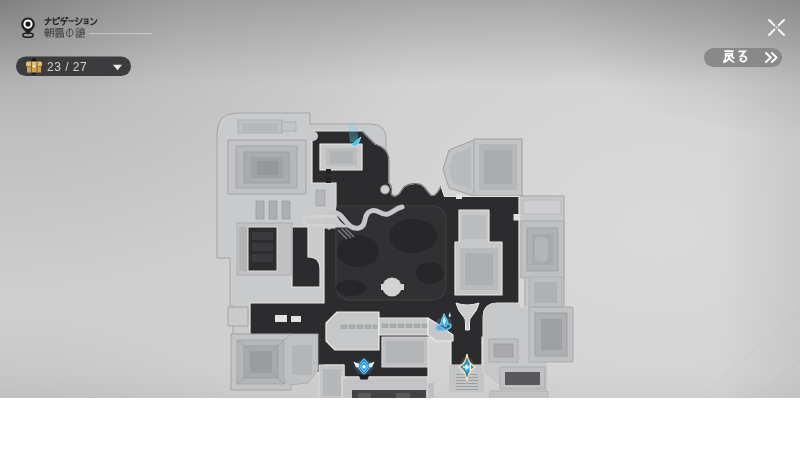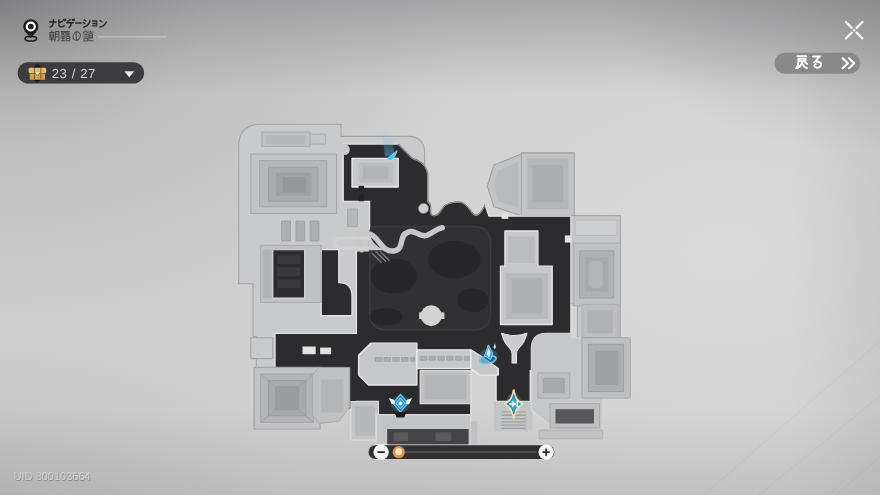--- a/index.html
+++ b/index.html
@@ -1,16 +1,16 @@
 <!DOCTYPE html>
 <html><head>
 <meta charset="utf-8">
 <style>
 html,body{margin:0;padding:0;}
-#stage{position:relative;width:800px;height:450px;overflow:hidden;font-family:"Liberation Sans",sans-serif;background:#cfcfd0;}
+#stage{position:relative;width:800px;height:398px;overflow:hidden;font-family:"Liberation Sans",sans-serif;background:#cfcfd0;}
 </style>
 </head>
 <body>
 <div id="stage">
 <svg width="800" height="450" viewBox="0 0 800 450" xmlns="http://www.w3.org/2000/svg">
 <defs>
 <radialGradient id="tlDark" cx="0%" cy="0%" r="100%">
  <stop offset="0%" stop-color="rgba(70,70,72,0.40)"></stop>
  <stop offset="45%" stop-color="rgba(120,120,122,0.18)"></stop>
  <stop offset="100%" stop-color="rgba(120,120,122,0)"></stop>

